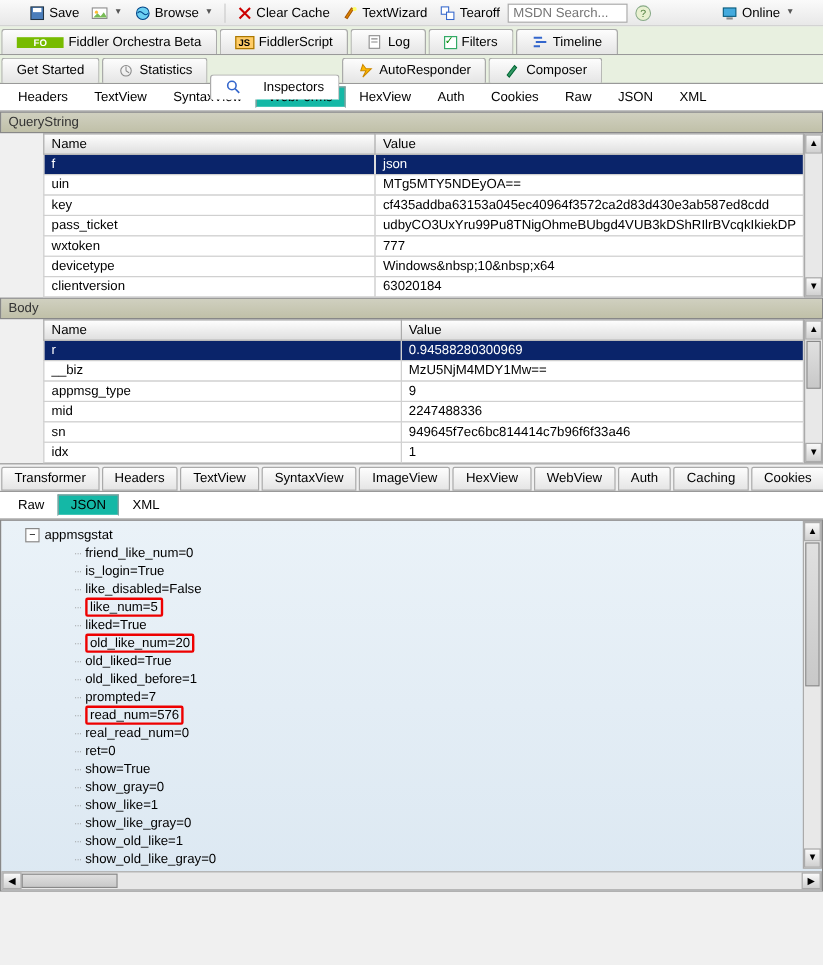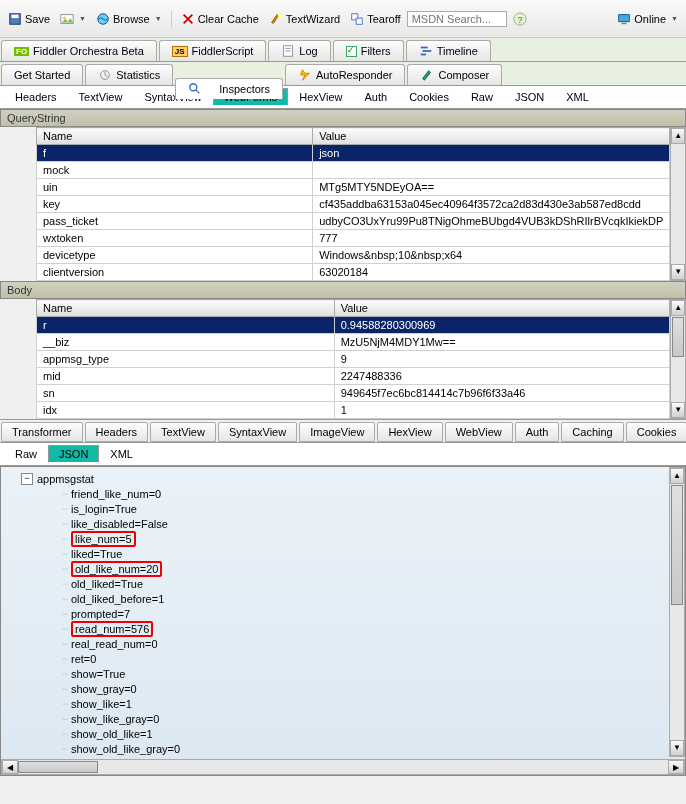--- a/index.html
+++ b/index.html
@@ -10,22 +10,22 @@
     background: #f0f0f0;
     width: 686px;
     height: 804px;
     overflow: hidden;
   }
   .toolbar {
     display: flex;
     align-items: center;
     background: linear-gradient(#fafafa, #e8e8e8);
     border-bottom: 1px solid #ccc;
-    padding: 2px 4px;
-    height: 38px;
+    padding: 2px 20px;
+    height: 22px;
     gap: 2px;
     justify-content: space-between;
   }
   .toolbar-btn {
     display: flex;
     align-items: center;
     gap: 3px;
     padding: 1px 4px;
     border: none;
     background: transparent;
@@ -214,21 +214,21 @@
           <rect x="5" y="12" width="6" height="2" fill="#888"></rect>
         </svg>
       </span>
     <span>Online</span>
       <span class="dropdown-arrow">▼</span>
   </button>
 </div>
 
 <div class="tabstrip">
   <div class="tab">
-      <span style="background:#7b0;color:#fff;font-size:8px;padding:0 2px;font-weight:bold">FO</span>
+      <span style="background:#7b0;color:#fff;font-size:8px;padding:0 14px;font-weight:bold">FO</span>
       <span>Fiddler Orchestra Beta</span>
     </div>
   <div class="tab">
       <span style="background:#fc6;font-size:8px;padding:0 2px;font-weight:bold;border:1px solid #a70">JS</span>
       <span>FiddlerScript</span>
     </div>
   <div class="tab">
       <span class="icon">
         <svg class="ico-svg" viewBox="0 0 16 16">
           <rect x="3" y="2" width="10" height="12" fill="#fff" stroke="#888"></rect>
@@ -319,24 +319,20 @@
       <th>Name</th>
       <th>Value</th>
     </tr>
       </thead>
     <tbody id="qs-body">
         <tr class="selected">
           <td>f</td>
           <td>json</td>
         </tr>
         <tr>
-          <td>mock</td>
-          <td></td>
-        </tr>
-        <tr>
           <td>uin</td>
           <td>MTg5MTY5NDEyOA==</td>
         </tr>
         <tr>
           <td>key</td>
           <td>cf435addba63153a045ec40964f3572ca2d83d430e3ab587ed8cdd</td>
         </tr>
         <tr>
           <td>pass_ticket</td>
           <td>udbyCO3UxYru99Pu8TNigOhmeBUbgd4VUB3kDShRIlrBVcqkIkiekDP</td>

